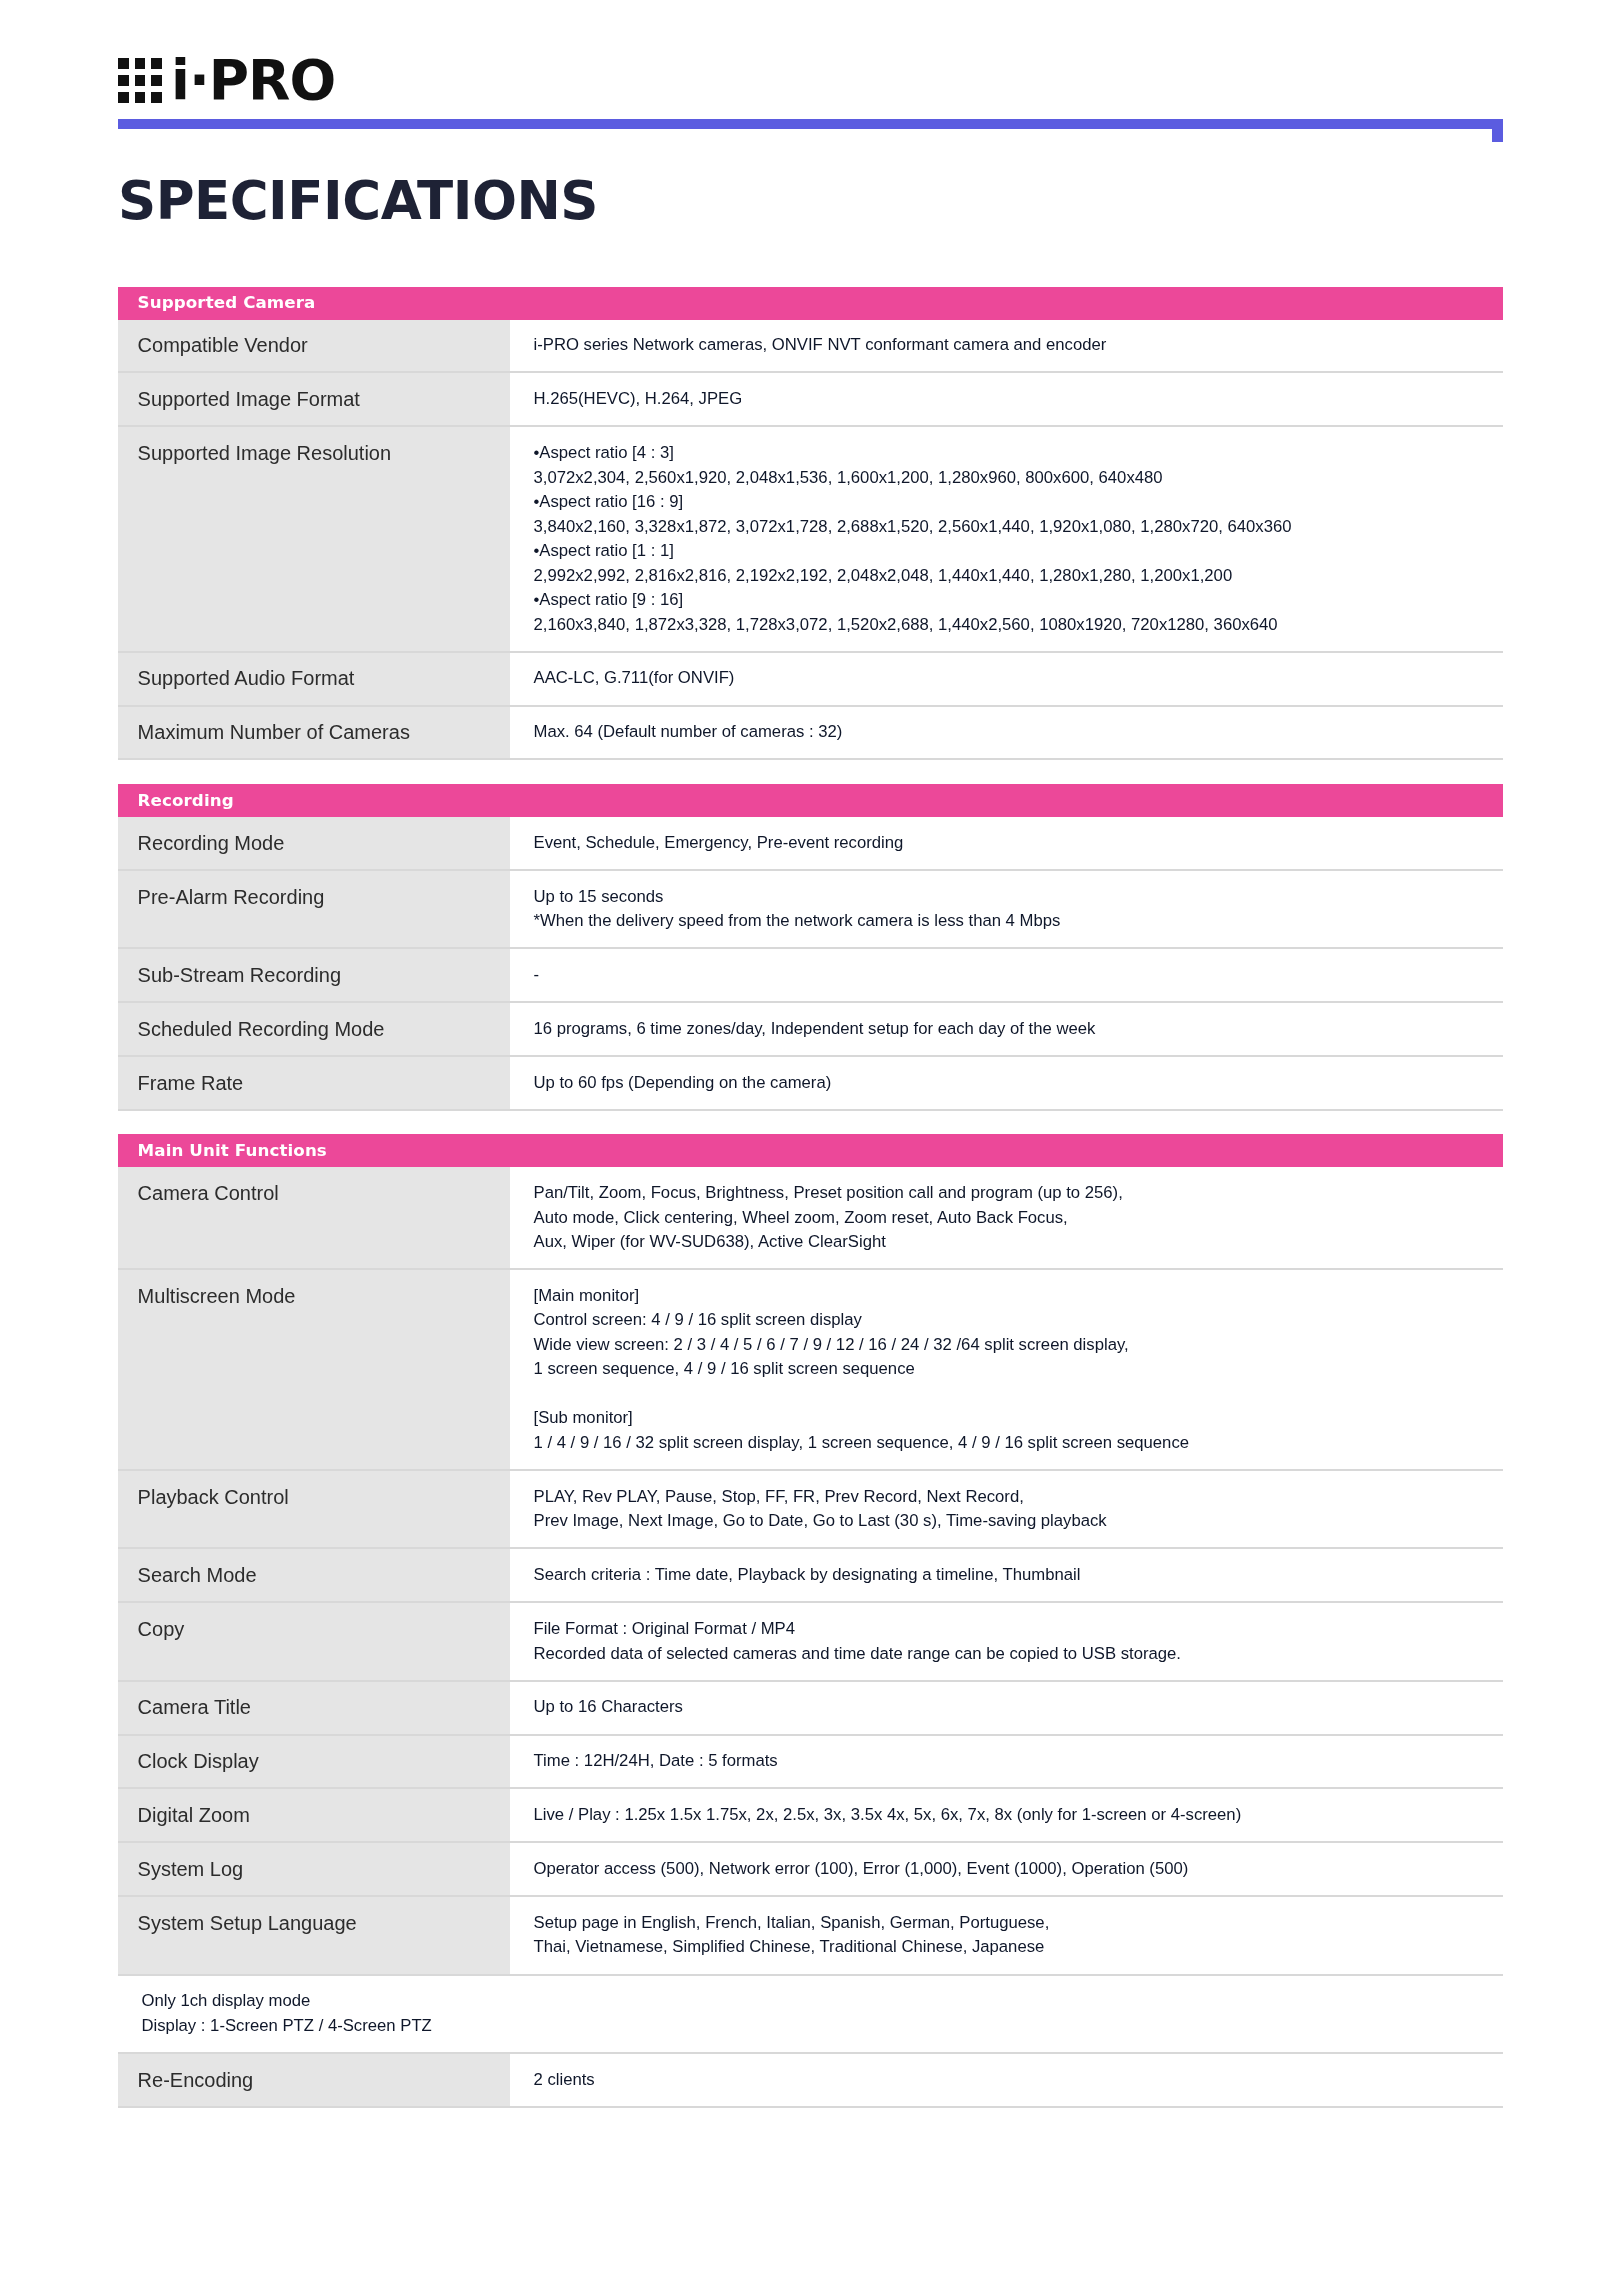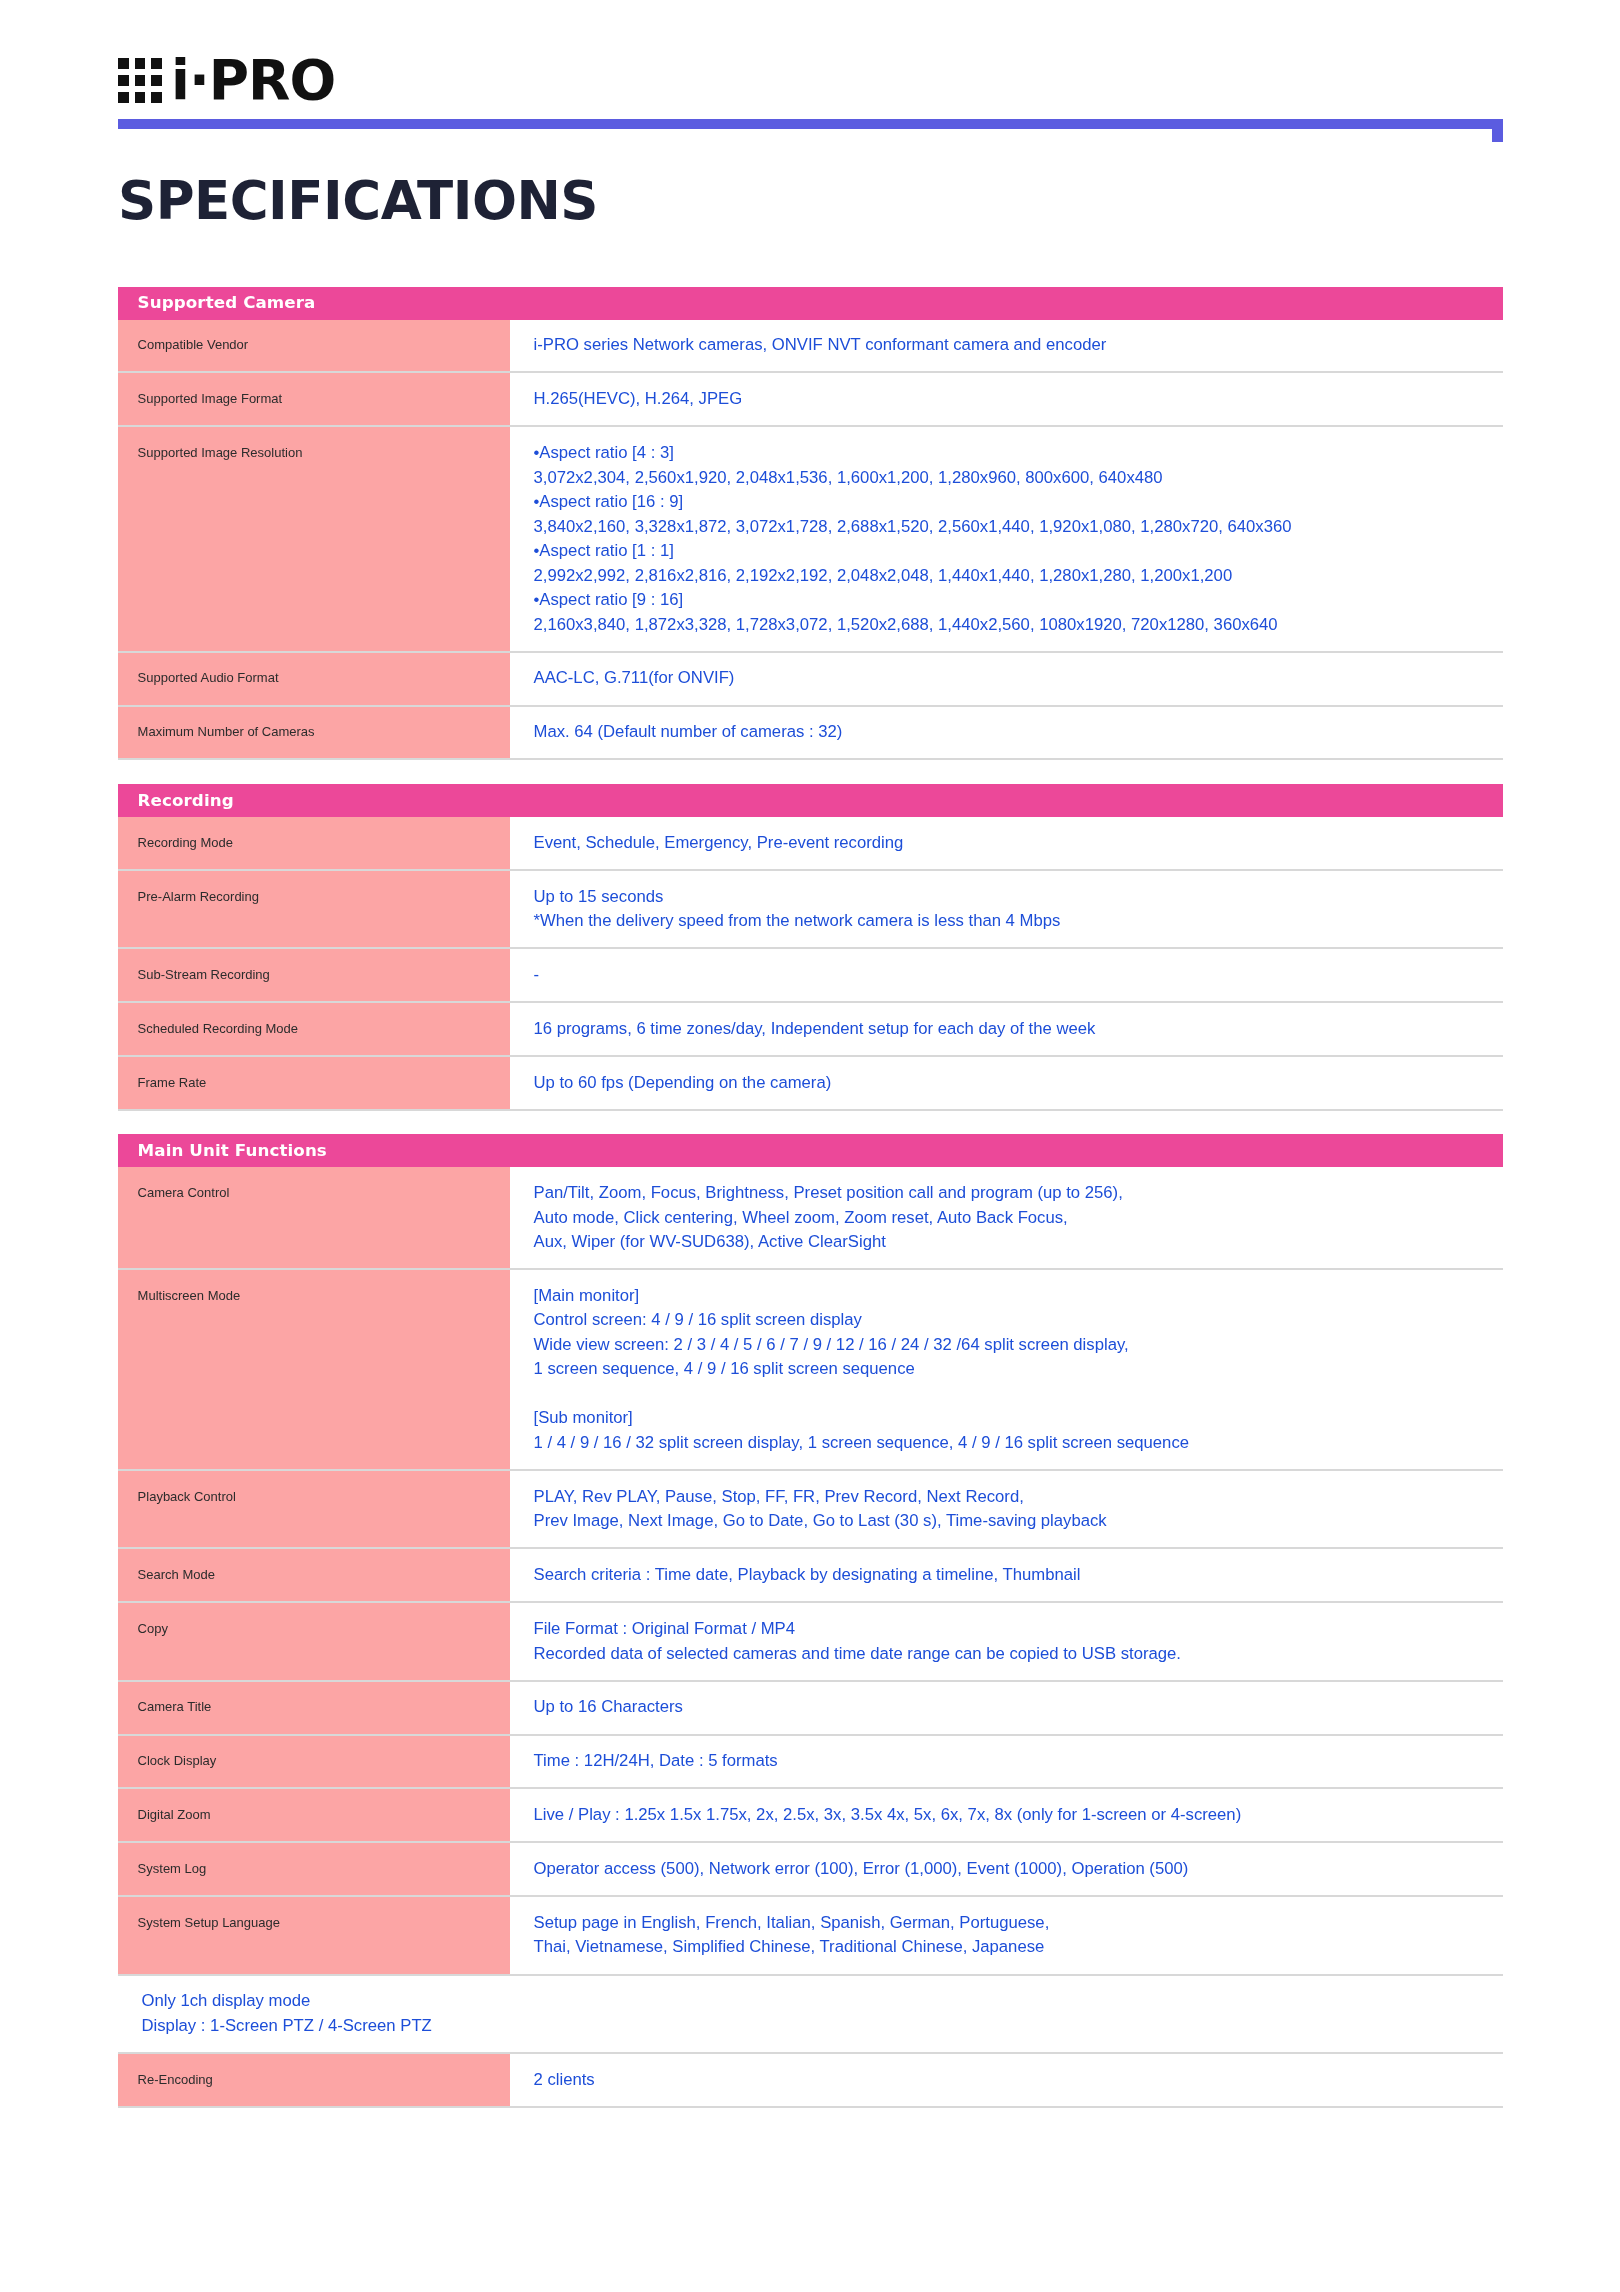--- a/index.html
+++ b/index.html
@@ -115,35 +115,35 @@
   }
 
   .row {
     display: flex;
     align-items: stretch;
     border-bottom: 2px solid #d8d8d8;
   }
   .row-label {
     width: 392px;
     min-width: 392px;
-    background: #fca5a5;
+    background: #e5e5e5;
     box-sizing: border-box;
     padding: 13.7px 15.7px 13.7px 19.6px;
-    font-size: 13px;
+    font-size: 20px;
     line-height: 24.5px;
     color: #2c2c2c;
   }
   .row-value {
     flex: 1;
     background: #ffffff;
     box-sizing: border-box;
     padding: 13.7px 11.8px 13.7px 23.5px;
     font-size: 16.7px;
     line-height: 24.5px;
-    color: #1d4ed8;
+    color: #0f172a;
     white-space: pre-line;
   }
 </style>
 </head>
 <body>
 
 <div class="page">
 
   <div class="logo-block">
     <div class="logo">

